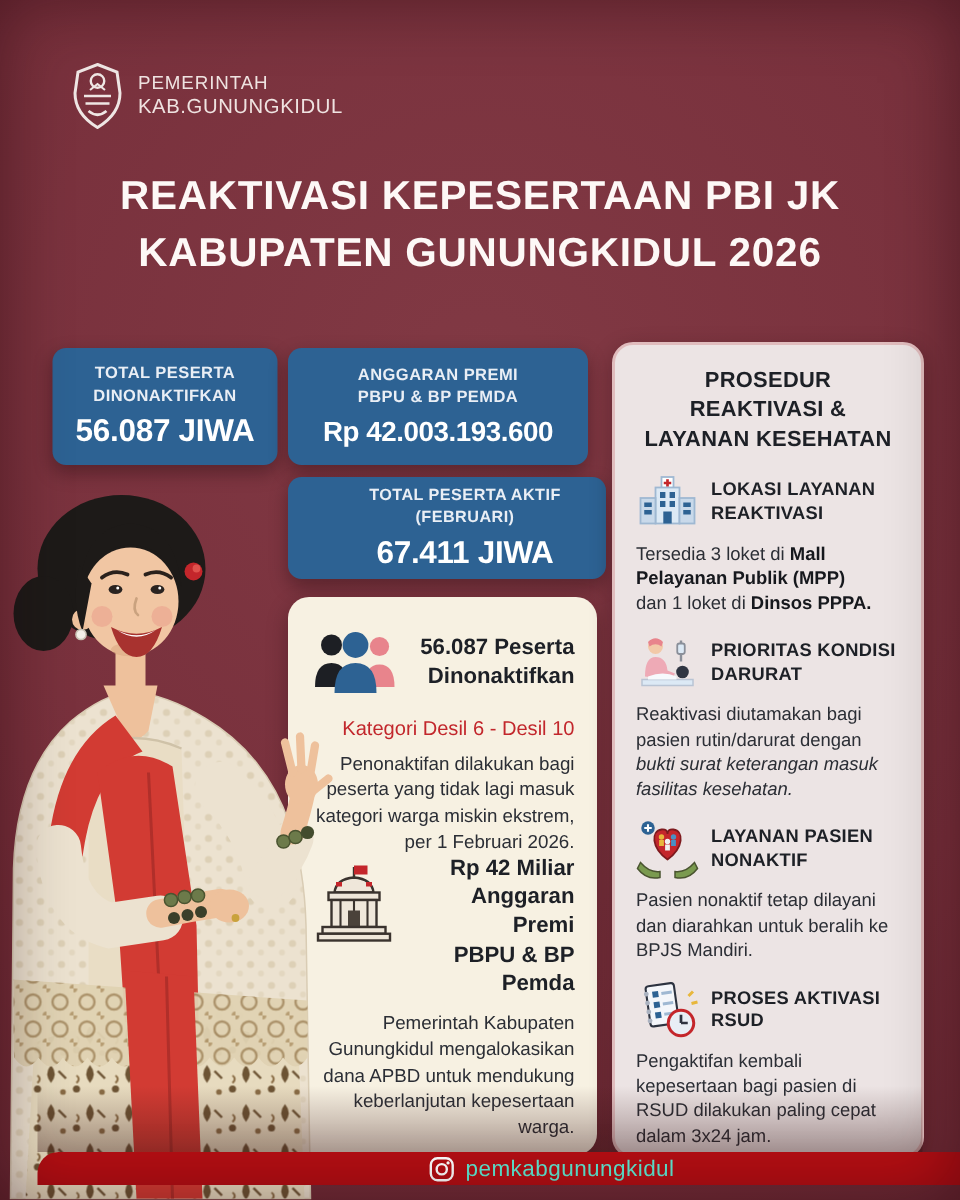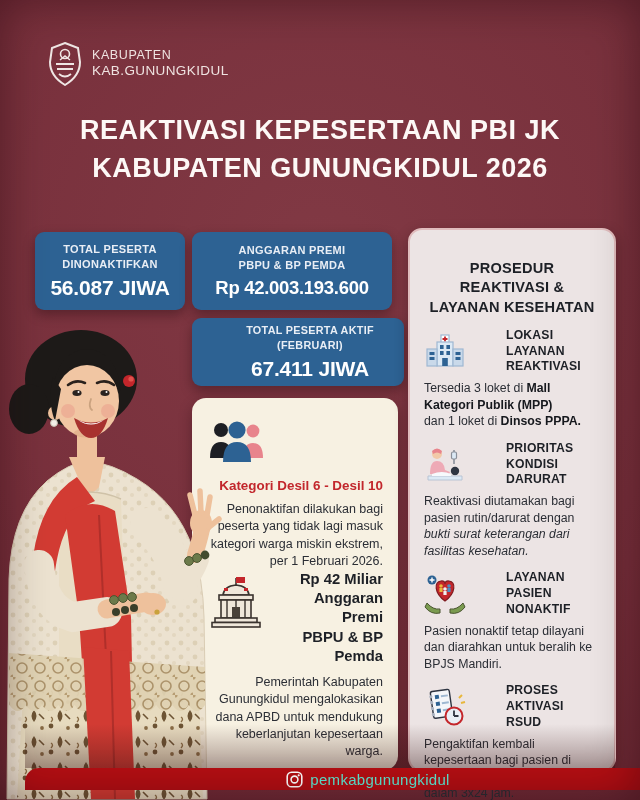--- a/index.html
+++ b/index.html
@@ -31,35 +31,35 @@
   .stat2{left:192px;top:232px;width:200px;height:78px;}
   .stat2 .val{font-size:18.5px;letter-spacing:-.3px;}
   .stat3{left:192px;top:318px;width:188px;height:68px;padding-left:24px;}
   .stat3 .lbl{font-size:10.8px;}
   .stat3 .val{font-size:21px;}
   
   .panel{position:absolute;left:408px;top:228px;width:208px;height:544px;z-index:2;
     background:#ece4e4;border:2px solid #e0bcbd;border-radius:14px;box-sizing:border-box;
     padding:15px 14px;box-shadow:0 5px 14px rgba(25,5,10,.3);}
   .panel-title{font-size:14.6px;font-weight:bold;color:#1d2026;text-align:center;line-height:1.32;
-    letter-spacing:.2px;margin-bottom:11px;margin-top:14px;}
+    letter-spacing:.2px;margin-bottom:11px;}
   .p-item{margin-bottom:11px;}
   .p-head{display:flex;align-items:center;gap:8px;}
   .p-ic{width:42px;height:42px;flex:0 0 auto;}
-  .p-ht{font-size:12.2px;font-weight:bold;color:#1d2026;line-height:1.3;letter-spacing:.2px;margin-left:32px;}
+  .p-ht{font-size:12.2px;font-weight:bold;color:#1d2026;line-height:1.3;letter-spacing:.2px;}
   .p-body{font-size:12.3px;color:#2b2e35;line-height:1.34;margin-top:5px;}
   .p-body b{color:#16181d;}
   .p-body i{font-style:italic;}
   
   .card{position:absolute;left:192px;top:398px;width:206px;height:372px;z-index:2;
     background:#f7f1e2;border-radius:14px;box-sizing:border-box;padding:20px 15px 14px;
     box-shadow:0 5px 14px rgba(25,5,10,.3);}
   .c-sec1-head{display:flex;align-items:center;gap:6px;}
   .c-heading{flex:1;text-align:right;font-size:14.8px;font-weight:bold;color:#1d2026;line-height:1.3;}
-  .c-sub{color:#c2272c;font-weight:bold;font-size:13.4px;text-align:right;margin-top:12px;}
+  .c-sub{color:#c2272c;font-weight:normal;font-size:13.4px;text-align:right;margin-top:12px;}
   .c-body{font-size:12.5px;color:#2b2e35;line-height:1.38;text-align:right;margin-top:8px;}
   .c-sec2{display:flex;align-items:flex-start;gap:4px;}
   .c-ic1{width:60px;height:48px;flex:0 0 auto;}
   .c-ic2{width:58px;height:56px;flex:0 0 auto;margin-top:4px;}
   
   .woman{position:absolute;left:-5px;top:316px;width:235px;height:484px;z-index:5;}
   
   .bottom-shade{position:absolute;left:25px;top:724px;width:590px;height:44px;z-index:6;
     background:linear-gradient(to bottom, rgba(55,18,18,0), rgba(55,18,18,.38));pointer-events:none;}
   .bottom-bar{position:absolute;left:25px;top:768px;width:590px;height:22px;z-index:8;
@@ -75,21 +75,21 @@
   <div class="vignette"></div>
 
   <div class="gov-header">
     <svg class="gov-logo" viewBox="0 0 34 44">
       <path d="M17 1 L30 6 L32 20 Q32 34 17 43 Q2 34 2 20 L4 6 Z" fill="none" stroke="#efe6e4" stroke-width="2"></path>
       <circle cx="17" cy="12" r="4.5" fill="none" stroke="#efe6e4" stroke-width="1.6"></circle>
       <path d="M8 22 h18 M9 27 l16 0 M11 32 q6 5 12 0" fill="none" stroke="#efe6e4" stroke-width="1.8"></path>
       <path d="M12 18 l5 -4 l5 4" fill="none" stroke="#efe6e4" stroke-width="1.4"></path>
     </svg>
     <div class="gov-name">
-      <div class="l1">KABUPATEN</div>
+      <div class="l1">PEMERINTAH</div>
       <div class="l2"><span>KAB.</span><b>GUNUNGKIDUL</b></div>
     </div>
   </div>
 
   <div class="title">
     <div>REAKTIVASI KEPESERTAAN PBI JK</div>
     <div>KABUPATEN GUNUNGKIDUL 2026</div>
   </div>
 
   <div class="stat stat1">
@@ -118,20 +118,24 @@
   <div class="card">
     <div class="c-sec1-head">
       <svg class="c-ic1" viewBox="0 0 60 48">
         <circle cx="14" cy="12" r="7" fill="#1d1f24"></circle>
         <path d="M3 40 q0 -16 11 -16 q11 0 11 16 z" fill="#1d1f24"></path>
         <circle cx="46" cy="13" r="6.4" fill="#e8848c"></circle>
         <path d="M36 40 q0 -15 10 -15 q10 0 10 15 z" fill="#e8848c"></path>
         <circle cx="30" cy="12" r="8.6" fill="#2d6293"></circle>
         <path d="M16 44 q0 -20 14 -20 q14 0 14 20 z" fill="#2d6293"></path>
       </svg>
+      <div class="c-heading">
+        <div>56.087 Peserta</div>
+        <div>Dinonaktifkan</div>
+      </div>
     </div>
     <div class="c-sub">Kategori Desil 6 - Desil 10</div>
     <div class="c-body">Penonaktifan dilakukan bagi peserta yang tidak lagi masuk kategori warga miskin ekstrem, per 1 Februari 2026.</div>
 
     <div class="c-sec2">
       <svg class="c-ic2" viewBox="0 0 58 56">
         <path d="M29 4 v7" stroke="#3a332e" stroke-width="1.6"></path>
         <rect x="29" y="3" width="9" height="6" fill="#c4262b"></rect>
         <path d="M29 11 q-12 1 -13 10 h26 q-1 -9 -13 -10 z" fill="#efe7da" stroke="#3a332e" stroke-width="1.6"></path>
         <rect x="12" y="21" width="34" height="5" fill="#efe7da" stroke="#3a332e" stroke-width="1.6"></rect>
@@ -172,41 +176,41 @@
             <rect x="22.4" y="20" width="3.6" height="4" fill="#2d6293"></rect>
           <rect x="18.2" y="27" width="5.6" height="8" fill="#2d6293"></rect>
           <rect x="5.5" y="21" width="5" height="3" fill="#2d6293"></rect>
             <rect x="31.5" y="21" width="5" height="3" fill="#2d6293"></rect>
           <rect x="5.5" y="26" width="5" height="3" fill="#2d6293"></rect>
             <rect x="31.5" y="26" width="5" height="3" fill="#2d6293"></rect>
         </svg>
         <div class="p-ht">LOKASI LAYANAN REAKTIVASI</div>
       </div>
       <div class="p-body">
-        <span>Tersedia 3 loket di </span><b>Mall Kategori Publik (MPP)</b><br>
+        <span>Tersedia 3 loket di </span><b>Mall Pelayanan Publik (MPP)</b><br>
         <span>dan 1 loket di </span><b>Dinsos PPPA.</b>
       </div>
     </div>
 
     <div class="p-item">
       <div class="p-head">
         <svg class="p-ic" viewBox="0 0 42 42">
           <path d="M30 6 v14" stroke="#8a8f99" stroke-width="1.6"></path>
           <rect x="27.5" y="8" width="5" height="7" rx="1.5" fill="#dce9f5" stroke="#8a8f99" stroke-width="1.2"></rect>
           <circle cx="13" cy="10" r="5" fill="#f2c9a8"></circle>
           <path d="M8 7 q5 -5 10 0 l-1 3 q-4 -3 -8 0 z" fill="#e8848c"></path>
           <path d="M6 30 q0 -13 7 -13 q7 0 8 9 l5 2 l-2 4 z" fill="#eeaab6"></path>
           <circle cx="31" cy="27" r="4.2" fill="#2f3542"></circle>
           <path d="M4 32 h34 v4 h-34 z" fill="#dce9f5" stroke="#b9c4d4" stroke-width="1"></path>
           <path d="M8 30 q10 -4 19 0 l0 2 l-19 0 z" fill="#f7f9fc"></path>
         </svg>
         <div class="p-ht">PRIORITAS KONDISI DARURAT</div>
       </div>
       <div class="p-body">
-        <span>Reaktivasi diutamakan bagi pasien rutin/darurat dengan </span><i>bukti surat keterangan dari fasilitas kesehatan.</i>
+        <span>Reaktivasi diutamakan bagi pasien rutin/darurat dengan </span><i>bukti surat keterangan masuk fasilitas kesehatan.</i>
       </div>
     </div>
 
     <div class="p-item">
       <div class="p-head">
         <svg class="p-ic" viewBox="0 0 42 42">
           <circle cx="8" cy="7" r="4.5" fill="#2d6293"></circle>
           <path d="M8 4.5 v5 M5.5 7 h5" stroke="#fff" stroke-width="1.4"></path>
           <path d="M21 28 C10 20 10 9 17 8 q4 -.5 4 3 q0 -3.5 4 -3 c7 1 7 12 -4 20 z" fill="#c4262b" stroke="#7e1a1e" stroke-width="1.2"></path>
           <circle cx="17" cy="13" r="1.8" fill="#e8b73c"></circle>

